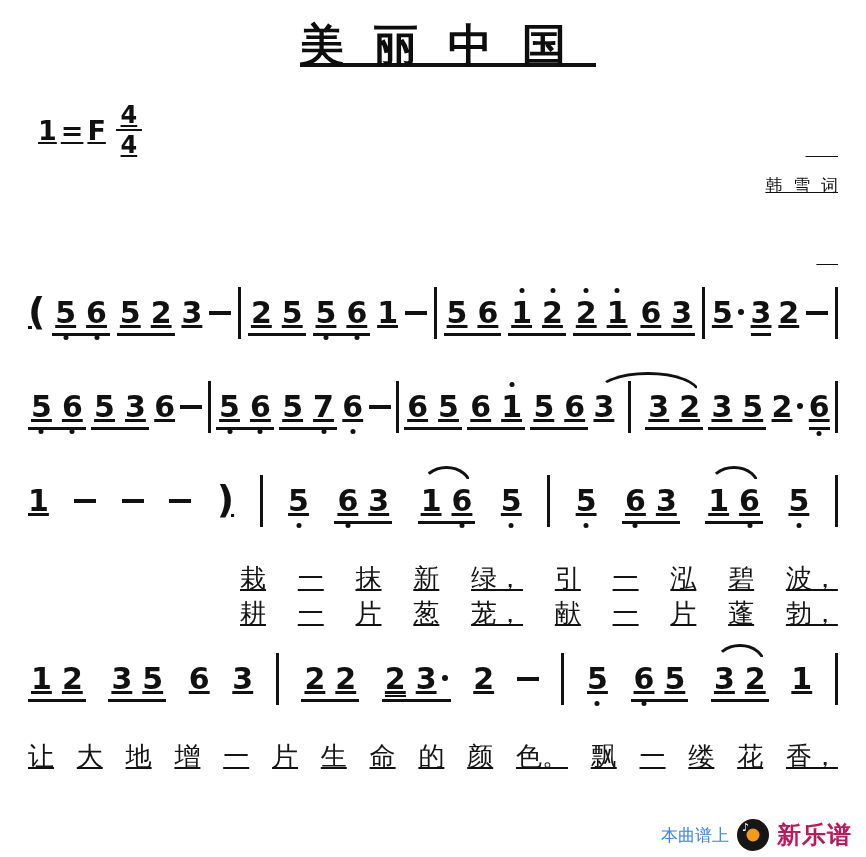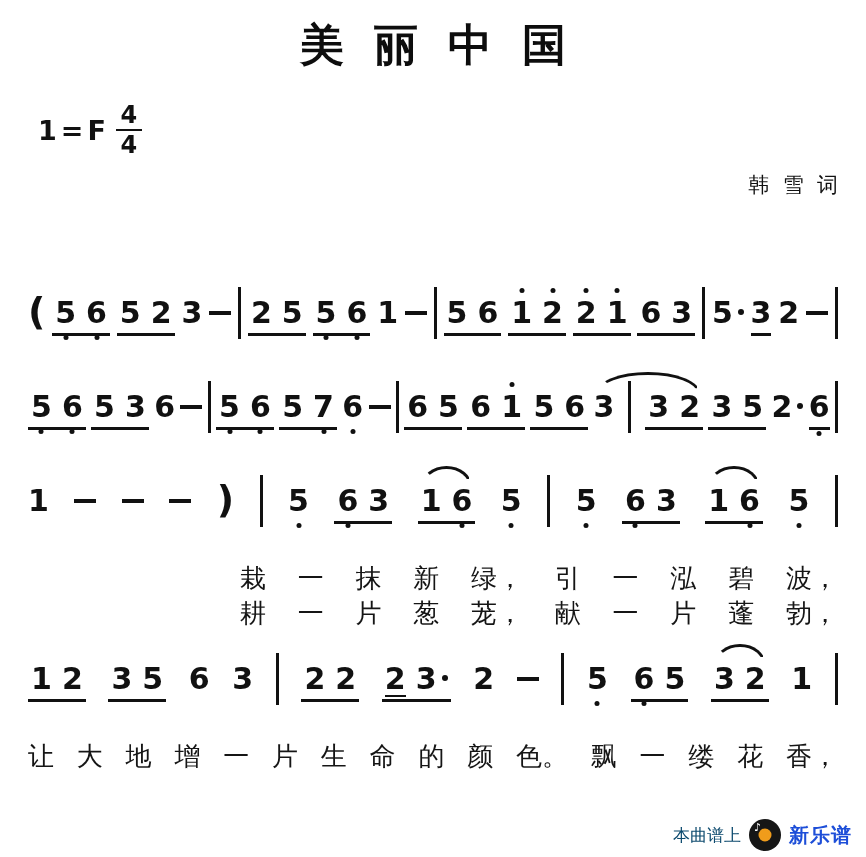--- a/index.html
+++ b/index.html
@@ -1,29 +1,29 @@
 <!DOCTYPE html>
 <html><head>
 <meta charset="utf-8">
 <style>
   html,body{margin:0;padding:0;background:#fff;}
   body{width:866px;height:857px;overflow:hidden;color:#111;
        font-family:"DejaVu Sans",sans-serif;}
-  .sheet{box-sizing:border-box;width:866px;height:857px;padding:8px 28px 12px 28px;position:relative;}
+  .sheet{box-sizing:border-box;width:866px;height:857px;padding:8px 28px 12px 28px;position:relative;text-decoration:underline;}
 
   
   .title{ text-align:center;font-size:44px;font-weight:700;letter-spacing:30px;
           padding-left:30px;margin:8px 0 14px 0;color:#0d0d0d;}
   .hdr-row{display:flex;justify-content:space-between;align-items:flex-start;}
   .keysig{display:flex;align-items:center;font-size:27px;font-weight:700;margin-left:10px;margin-top:14px;}
   .keysig .eq{margin:0 4px;}
   .frac{display:inline-flex;flex-direction:column;align-items:center;margin-left:10px;line-height:1;}
   .frac .num,.frac .den{font-size:24px;font-weight:700;}
   .frac .rule{width:26px;height:2px;background:#111;margin:2px 0;}
-  .credits{text-align:right;font-size:21px;line-height:36px;white-space:pre;margin-top:6px;font-weight:500;}
+  .credits{text-align:right;font-size:17px;line-height:36px;white-space:pre;margin-top:6px;font-weight:500;}
   .tempo{font-size:24px;font-weight:700;margin:8px 0 4px 0;}
 
   
   .score-line{display:flex;justify-content:space-between;align-items:flex-start;
               padding-top:22px;min-height:72px;font-weight:700;}
   .note{position:relative;display:inline-block;font-size:30px;line-height:32px;font-weight:700;
         font-family:"DejaVu Sans",sans-serif;}
   .note.u1{border-bottom:3px solid #111;padding-bottom:4px;}
   .note.xu{box-shadow:0 2px 0 0 #111;}
   .note.lo::after{content:'';position:absolute;left:50%;transform:translateX(-50%);
@@ -46,26 +46,26 @@
 
   
   .lyrics-row{display:flex;justify-content:space-between;font-size:26px;line-height:35px;
         color:#151515;}
   .lyrics-row.indent{padding-left:212px;}
   .lyrics-block{margin:4px 0 10px 0;}
   .syll{white-space:nowrap;}
 
   
   .footer{position:absolute;right:14px;bottom:6px;display:flex;align-items:center;gap:8px;}
-  .footer .pre{font-size:17px;color:#0c4a6e;}
+  .footer .pre{font-size:17px;color:#3b82f6;}
   .vinyl{width:32px;height:32px;border-radius:50%;background:#161616;position:relative;flex:0 0 auto;}
   .vinyl::after{content:'';position:absolute;left:50%;top:50%;transform:translate(-50%,-50%);
         width:13px;height:13px;border-radius:50%;background:#f09c1b;}
   .vinyl .noteglyph{position:absolute;left:5px;top:3px;color:#fff;font-size:11px;line-height:11px;}
-  .brand{font-size:20px;font-weight:800;color:#1d4ed8;letter-spacing:1px;}
+  .brand{font-size:24px;font-weight:800;color:#be185d;letter-spacing:1px;}
 </style>
 </head>
 <body>
 
 <div class="sheet">
 
   <div class="title">美丽中国</div>
 
   <div class="hdr-row">
     <div>

